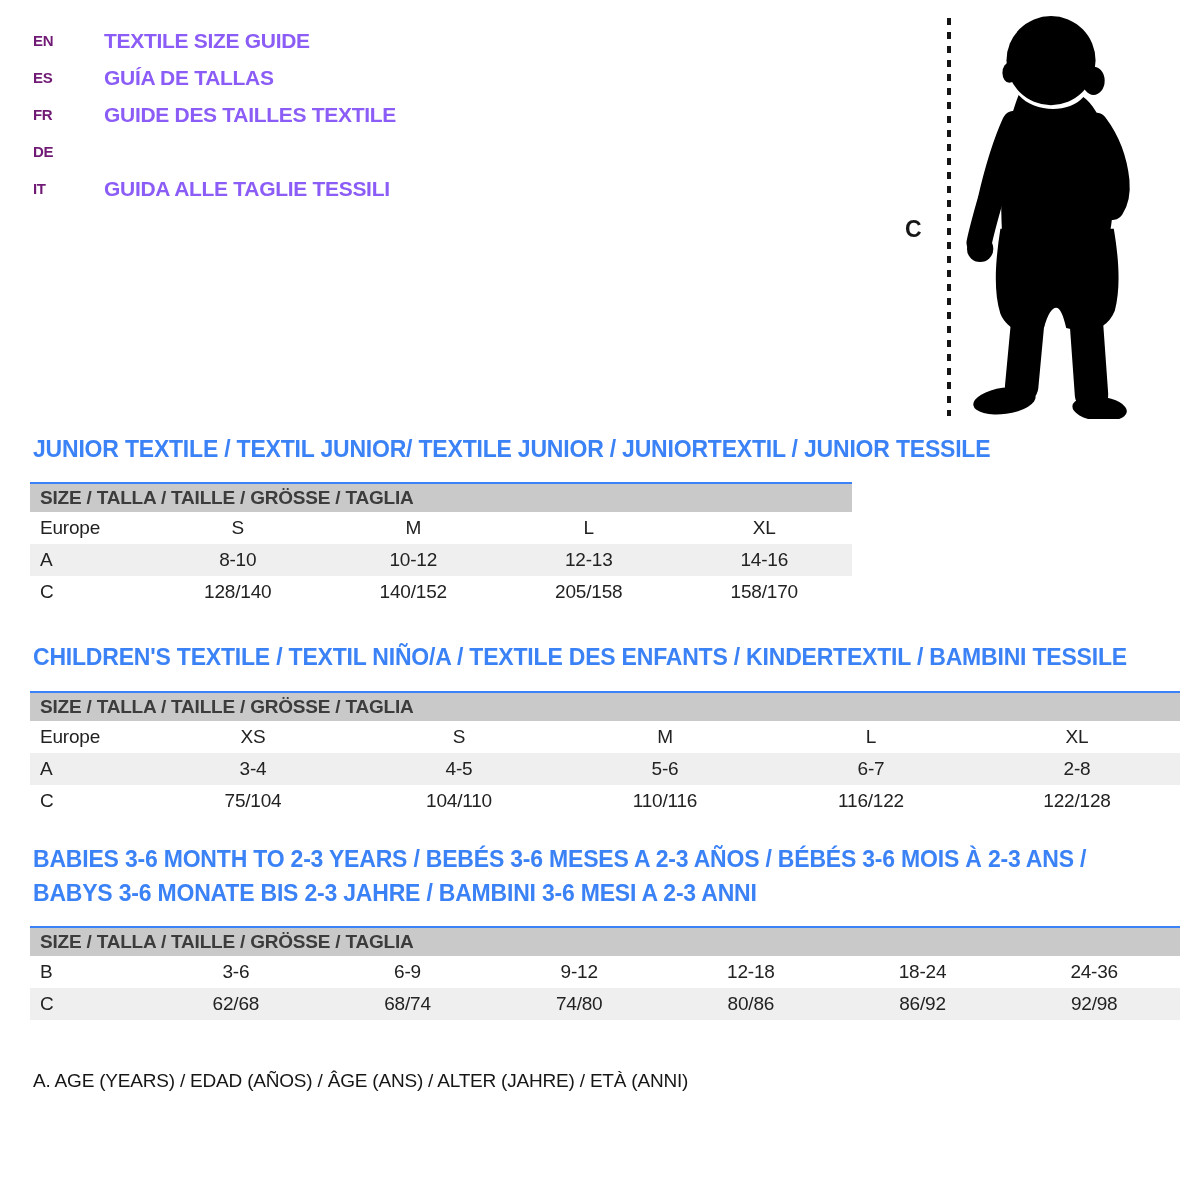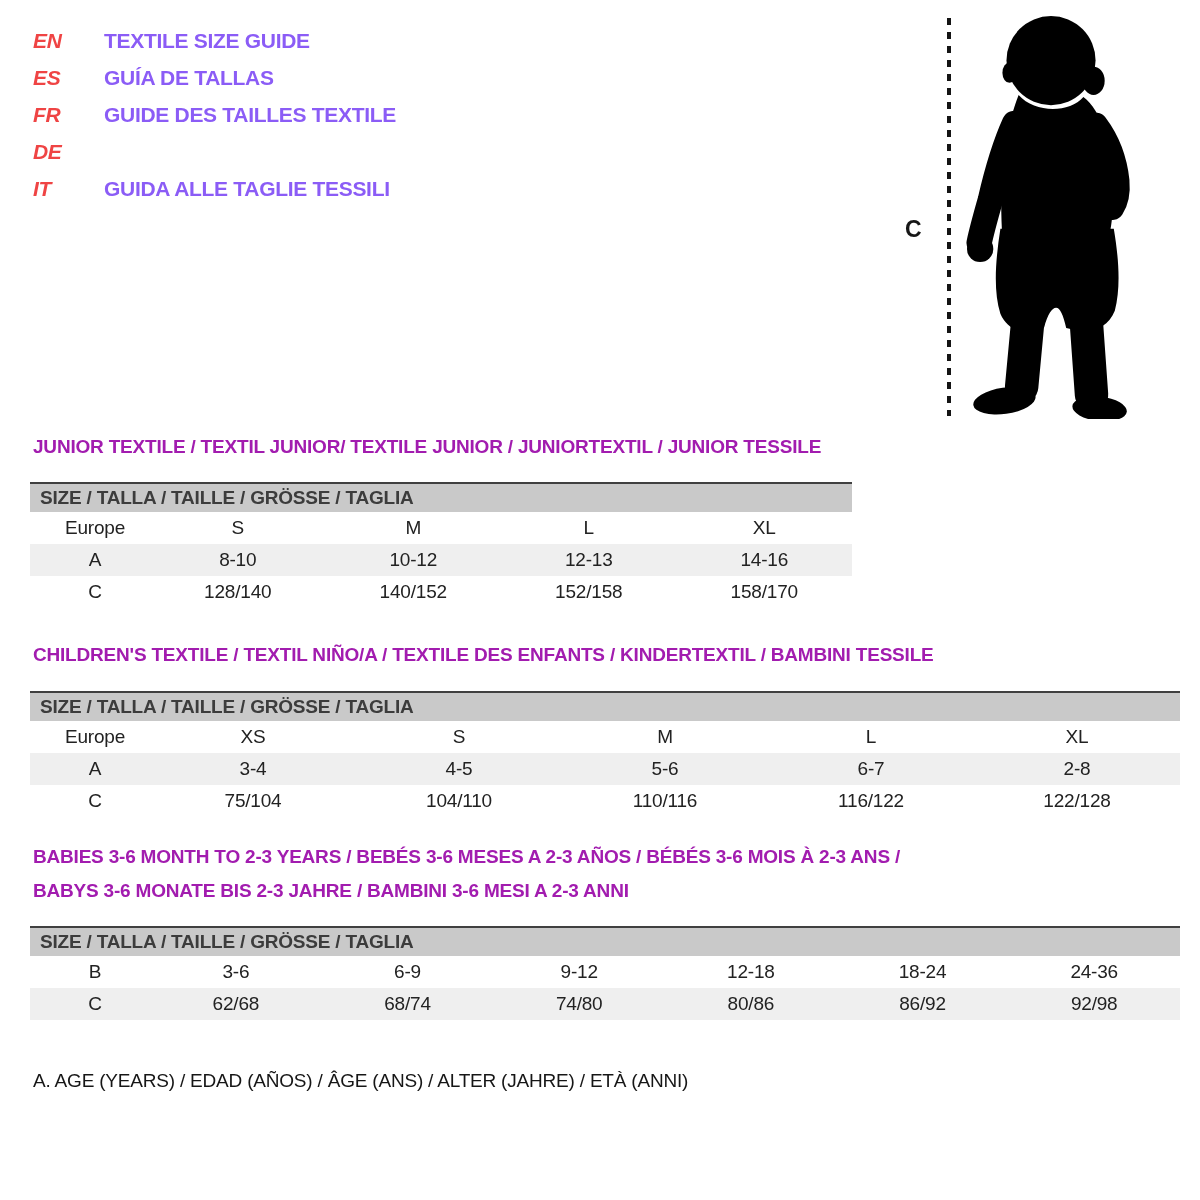--- a/index.html
+++ b/index.html
@@ -3,46 +3,46 @@
 <meta charset="utf-8">
 <style>
   html,body{margin:0;padding:0;background:#ffffff;}
   #page{
     position:relative;width:1200px;height:1200px;background:#ffffff;overflow:hidden;
     font-family:"Liberation Sans", sans-serif;color:#1b1b1b;
   }
   
   .lang-block{position:absolute;left:33px;top:22px;}
   .lang-row{display:flex;height:37px;align-items:center;}
-  .lang-code{width:71px;font-size:21px;font-weight:700;letter-spacing:-0.3px;color:#ef4444;font-style:italic;}
+  .lang-code{width:71px;font-size:15px;font-weight:700;letter-spacing:-0.3px;color:#701a75;}
   .lang-label{font-size:21px;font-weight:700;letter-spacing:-0.3px;color:#8b5cf6;}
 
   
   .figure{position:absolute;left:895px;top:0;width:300px;height:430px;}
   .measure-label{position:absolute;left:10px;top:216px;font-size:23px;font-weight:700;color:#161616;}
   .dash-line{
     position:absolute;left:52px;top:18px;width:4px;height:398px;
     background:repeating-linear-gradient(180deg,#141414 0 7px,transparent 7px 14px);
   }
   .silhouette{position:absolute;left:67px;top:14px;width:175px;height:405px;}
 
   
-  .sec-title{position:absolute;left:33px;font-size:19px;font-weight:700;letter-spacing:-0.2px;color:#a21caf;white-space:nowrap;}
+  .sec-title{position:absolute;left:33px;font-size:23px;font-weight:700;letter-spacing:-0.2px;color:#3b82f6;white-space:nowrap;}
   .sec-title.l2{font-weight:700;}
 
   
   .tbl{position:absolute;left:30px;}
   .tbl-head{
-    height:28px;line-height:28px;background:#c9c9c9;border-top:2px solid #404040;
+    height:28px;line-height:28px;background:#c9c9c9;border-top:2px solid #3b82f6;
     padding-left:10px;font-size:19px;font-weight:700;letter-spacing:-0.2px;color:#3c3c3c;
   }
   .trow{display:flex;height:32px;align-items:center;}
   .tbl-rows .trow:nth-child(even){background:#efefef;}
   .tcell{flex:1;text-align:center;font-size:19px;letter-spacing:-0.2px;color:#222222;}
-  .tlabel{flex:0 0 110px;text-align:center;padding-left:10px;}
+  .tlabel{flex:0 0 110px;text-align:left;padding-left:10px;}
 
   
   .footnotes{position:absolute;left:33px;top:1063px;}
   .footnote{font-size:19px;font-weight:400;letter-spacing:-0.2px;line-height:36px;color:#161616;white-space:nowrap;}
 </style>
 </head>
 <body>
 
 <div id="page">
 
@@ -112,21 +112,21 @@
           <div class="tcell tlabel">A</div>
           <div class="tcell">8-10</div>
           <div class="tcell">10-12</div>
           <div class="tcell">12-13</div>
           <div class="tcell">14-16</div>
         </div>
         <div class="trow">
           <div class="tcell tlabel">C</div>
           <div class="tcell">128/140</div>
           <div class="tcell">140/152</div>
-          <div class="tcell">152/158</div>
+          <div class="tcell">205/158</div>
           <div class="tcell">158/170</div>
         </div>
       </div>
   </div>
 
   <div class="sec-title" style="top:644px;">CHILDREN'S TEXTILE / TEXTIL NIÑO/A / TEXTILE DES ENFANTS / KINDERTEXTIL / BAMBINI TESSILE</div>
   <div class="tbl" style="top:691px;width:1150px;">
     <div class="tbl-head">SIZE / TALLA / TAILLE / GRÖSSE / TAGLIA</div>
     <div class="tbl-rows">
         <div class="trow">

